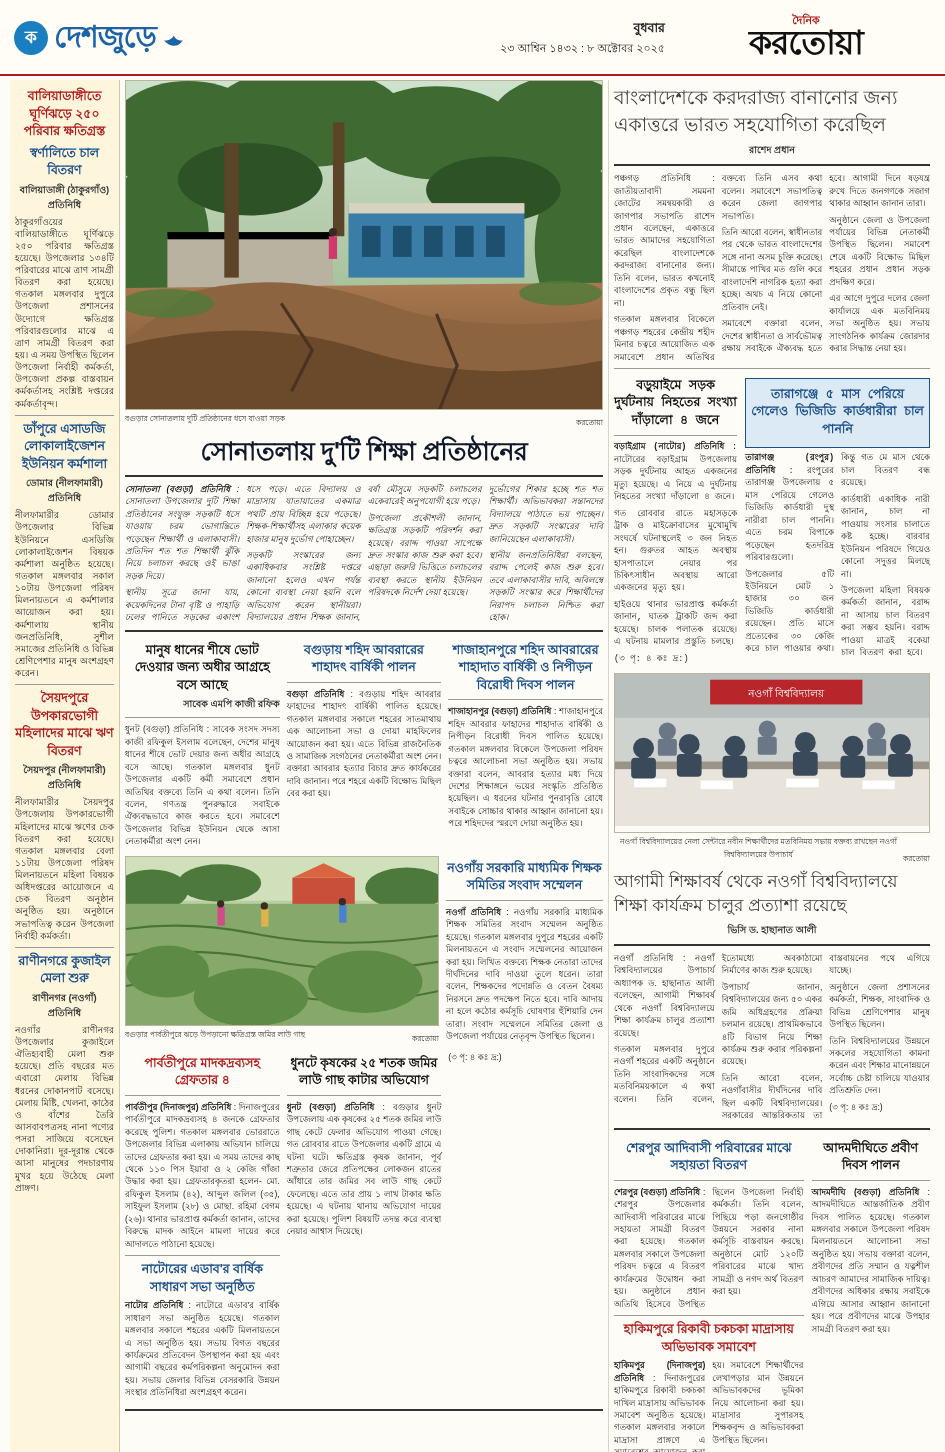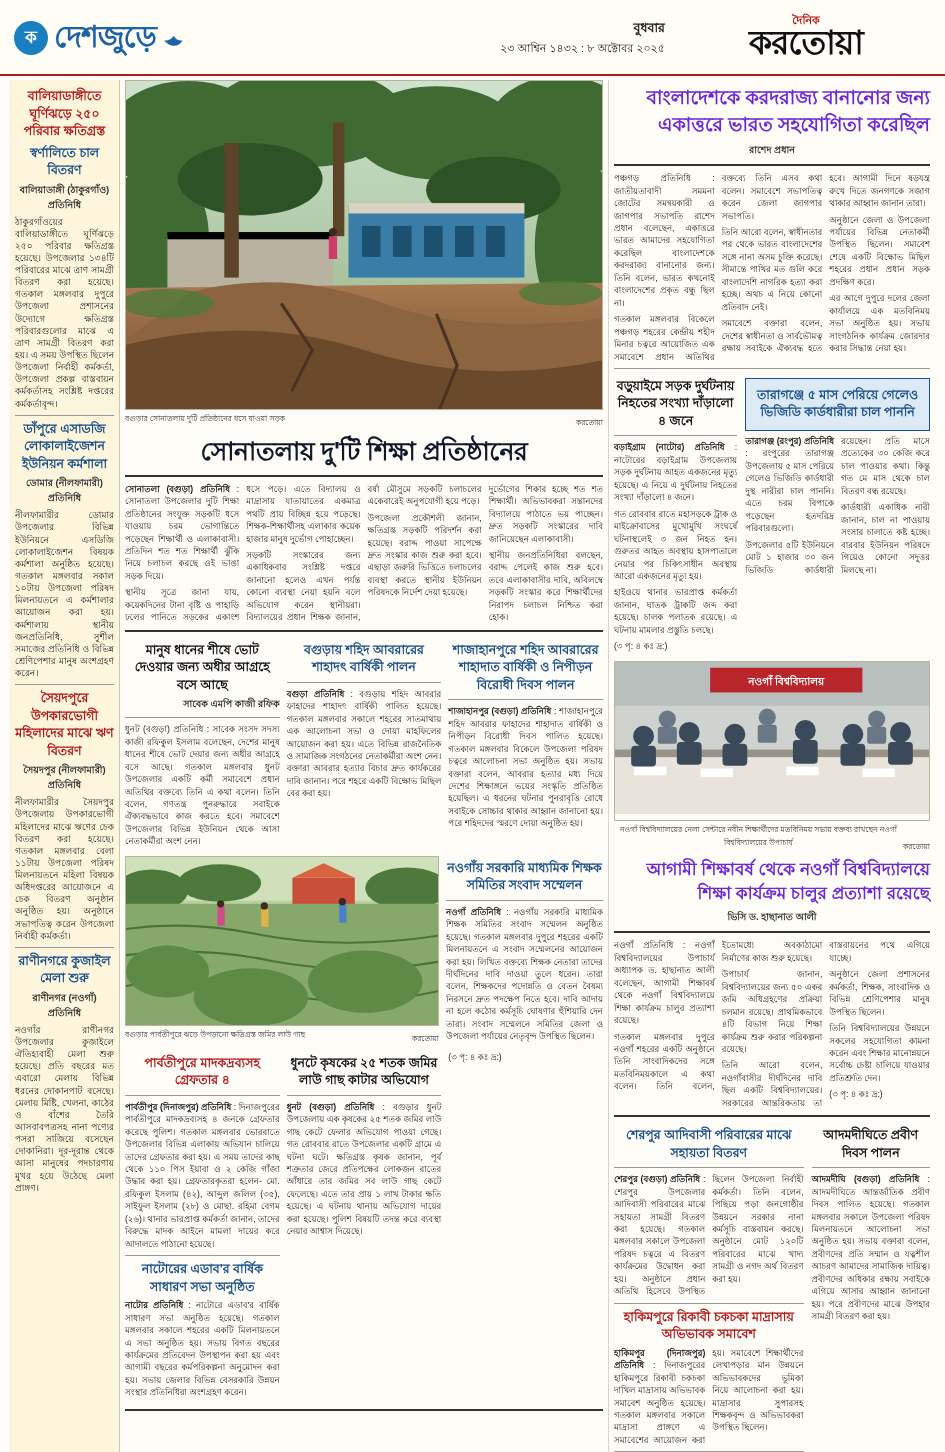--- a/index.html
+++ b/index.html
@@ -69,39 +69,39 @@
   .col:last-child { border-right: none; }
   .col-1 { background: #fdf6dc; border-right: 1px solid #cfc8a8; padding: 4px 5px; }
   .hl { font-size: 9px; line-height: 1.35; text-align: justify; color: #1a1a1a; }
   
   h1.big {
     font-size: 25px; color: #0f172a; font-weight: bold;
     text-align: center; line-height: 1.35; margin: 6px 0 6px 0;
     letter-spacing: -0.3px;
   }
   h2.mid {
-    font-size: 17px; color: #6d28d9; font-weight: bold;
-    text-align: right; line-height: 1.4; margin: 5px 0;
+    font-size: 17px; color: #404040; font-weight: normal;
+    text-align: left; line-height: 1.4; margin: 5px 0;
   }
   h3.sm {
     font-size: 12.5px; font-weight: bold; text-align: center;
     line-height: 1.4; margin: 4px 0 3px 0; color: #111;
   }
   h3.smred { color: #b01c1c; }
   h3.smblue { color: #1b4f8a; }
   .byline { font-size: 9.5px; text-align: right; font-weight: bold; color: #333; margin: 2px 0 3px 0; }
   .byline.c { text-align: center; }
   .body {
     font-size: 8.6px; line-height: 1.45; text-align: justify; color: #1a1a1a;
     hyphens: auto;
   }
   .body p { margin: 0 0 4px 0; }
   .cols2 { column-count: 2; column-gap: 7px; }
   .cols3 { column-count: 3; column-gap: 7px; }
-  .cols4 { column-count: 4; column-gap: 7px; }
+  .cols4 { column-count: 4; column-gap: 7px; font-style: italic; }
   .rule { border-top: 1px solid #999; margin: 5px 0; }
   .rule-thick { border-top: 2px solid #333; margin: 6px 0; }
   
   .photo { width: 100%; position: relative; border: 1px solid #b9b49f; overflow: hidden; }
   .cap { font-size: 7.6px; text-align: center; color: #333; margin: 2px 0 4px 0; }
   .cap-right { font-size: 7.6px; text-align: right; color: #333; }
   .photo-row { display:flex; justify-content: space-between; align-items: flex-end; }
   
   .boxed {
     border: 1px solid #1b4f8a; background: #dceaf6;
@@ -355,44 +355,45 @@
       <div class="body cols3">
         <p>পঞ্চগড় প্রতিনিধি : জাতীয়তাবাদী সমমনা জোটের সমন্বয়কারী ও জাগপার সভাপতি রাশেদ প্রধান বলেছেন, একাত্তরে ভারত আমাদের সহযোগিতা করেছিল বাংলাদেশকে করদরাজ্য বানানোর জন্য। তিনি বলেন, ভারত কখনোই বাংলাদেশের প্রকৃত বন্ধু ছিল না।</p>
         <p>গতকাল মঙ্গলবার বিকেলে পঞ্চগড় শহরের কেন্দ্রীয় শহীদ মিনার চত্বরে আয়োজিত এক সমাবেশে প্রধান অতিথির বক্তব্যে তিনি এসব কথা বলেন। সমাবেশে সভাপতিত্ব করেন জেলা জাগপার সভাপতি।</p>
         <p>তিনি আরো বলেন, স্বাধীনতার পর থেকে ভারত বাংলাদেশের সঙ্গে নানা অসম চুক্তি করেছে। সীমান্তে পাখির মত গুলি করে বাংলাদেশি নাগরিক হত্যা করা হচ্ছে। অথচ এ নিয়ে কোনো প্রতিবাদ নেই।</p>
         <p>সমাবেশে বক্তারা বলেন, দেশের স্বাধীনতা ও সার্বভৌমত্ব রক্ষায় সবাইকে ঐক্যবদ্ধ হতে হবে। আগামী দিনে ষড়যন্ত্র রুখে দিতে জনগণকে সজাগ থাকার আহ্বান জানান তারা।</p>
         <p>অনুষ্ঠানে জেলা ও উপজেলা পর্যায়ের বিভিন্ন নেতাকর্মী উপস্থিত ছিলেন। সমাবেশ শেষে একটি বিক্ষোভ মিছিল শহরের প্রধান প্রধান সড়ক প্রদক্ষিণ করে।</p>
         <p>এর আগে দুপুরে দলের জেলা কার্যালয়ে এক মতবিনিময় সভা অনুষ্ঠিত হয়। সভায় সাংগঠনিক কার্যক্রম জোরদার করার সিদ্ধান্ত নেয়া হয়।</p>
       </div>
       <div class="rule"></div>
 
-      <div style="display:grid; grid-template-columns: 1fr 1.5fr; gap:8px;">
+      <div style="display:grid; grid-template-columns: 1fr 1.5fr; gap:8px;font-family:Liberation Mono, monospace;">
         <div>
           <h3 class="sm">বড়ুয়াইমে সড়ক দুর্ঘটনায় নিহতের সংখ্যা দাঁড়ালো ৪ জনে</h3>
           <div class="rule"></div>
           <div class="body">
             <p><b>বড়াইগ্রাম (নাটোর) প্রতিনিধি</b> : <span>নাটোরের বড়াইগ্রাম উপজেলায় সড়ক দুর্ঘটনায় আহত একজনের মৃত্যু হয়েছে। এ নিয়ে এ দুর্ঘটনায় নিহতের সংখ্যা দাঁড়ালো ৪ জনে।</span></p>
             <p>গত রোববার রাতে মহাসড়কে ট্রাক ও মাইক্রোবাসের মুখোমুখি সংঘর্ষে ঘটনাস্থলেই ৩ জন নিহত হন। গুরুতর আহত অবস্থায় হাসপাতালে নেয়ার পর চিকিৎসাধীন অবস্থায় আরো একজনের মৃত্যু হয়।</p>
             <p>হাইওয়ে থানার ভারপ্রাপ্ত কর্মকর্তা জানান, ঘাতক ট্রাকটি জব্দ করা হয়েছে। চালক পলাতক রয়েছে। এ ঘটনায় মামলার প্রস্তুতি চলছে।</p>
             <p>(৩ পৃ: ৪ কঃ দ্র:)</p>
           </div>
         </div>
         <div>
           <div class="boxed">
             <h3 class="sm smblue" style="margin:0;">তারাগঞ্জে ৫ মাস পেরিয়ে গেলেও ভিজিডি কার্ডধারীরা চাল পাননি</h3>
           </div>
           <div class="body cols2">
             <p><b>তারাগঞ্জ (রংপুর) প্রতিনিধি</b> : <span>রংপুরের তারাগঞ্জ উপজেলায় ৫ মাস পেরিয়ে গেলেও ভিজিডি কার্ডধারী দুস্থ নারীরা চাল পাননি। এতে চরম বিপাকে পড়েছেন হতদরিদ্র পরিবারগুলো।</span></p>
             <p>উপজেলার ৫টি ইউনিয়নে মোট ১ হাজার ৩০ জন ভিজিডি কার্ডধারী রয়েছেন। প্রতি মাসে প্রত্যেকের ৩০ কেজি করে চাল পাওয়ার কথা। কিন্তু গত মে মাস থেকে চাল বিতরণ বন্ধ রয়েছে।</p>
             <p>কার্ডধারী একাধিক নারী জানান, চাল না পাওয়ায় সংসার চালাতে কষ্ট হচ্ছে। বারবার ইউনিয়ন পরিষদে গিয়েও কোনো সদুত্তর মিলছে না।</p>
-          </div>
-        </div>
-      </div>
-
-      <div class="photo" style="height:160px; margin-top:4px;font-weight:bold;">
+            <p>উপজেলা মহিলা বিষয়ক কর্মকর্তা জানান, বরাদ্দ না আসায় চাল বিতরণ করা সম্ভব হয়নি। বরাদ্দ পাওয়া মাত্রই বকেয়া চাল বিতরণ করা হবে।</p>
+          </div>
+        </div>
+      </div>
+
+      <div class="photo" style="height:160px; margin-top:4px;">
         <svg class="scene" viewBox="0 0 330 160" preserveAspectRatio="none">
           <rect x="0" y="0" width="330" height="160" fill="#cfd3cf"></rect>
           <rect x="0" y="0" width="330" height="46" fill="#b9bfbc"></rect>
           <rect x="100" y="6" width="160" height="26" fill="#b8252a"></rect>
           <text x="180" y="24" font-size="11" fill="#ffffff" text-anchor="middle" font-family="Liberation Sans, sans-serif">নওগাঁ বিশ্ববিদ্যালয়</text>
           <rect x="0" y="96" width="330" height="64" fill="#e8e4dc"></rect>
           <rect x="0" y="92" width="330" height="8" fill="#9a9488"></rect>
           <g fill="#3b4a5a">
             <circle cx="30" cy="78" r="11"></circle>
               <rect x="17" y="88" width="26" height="22" rx="4"></rect>

